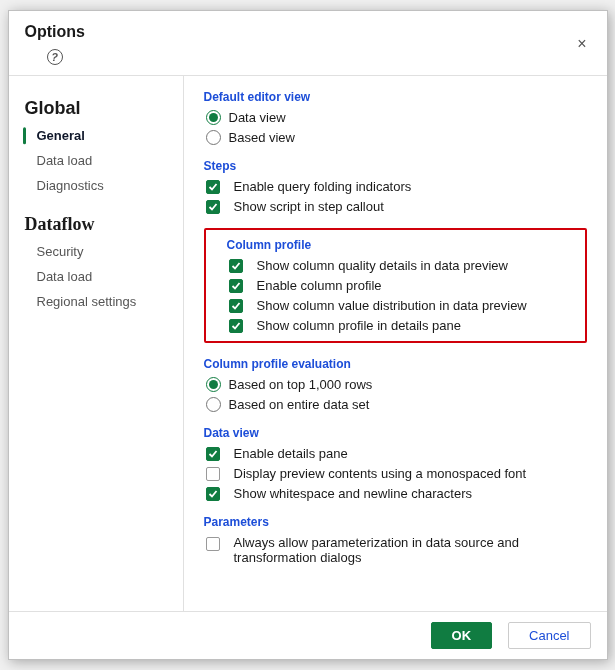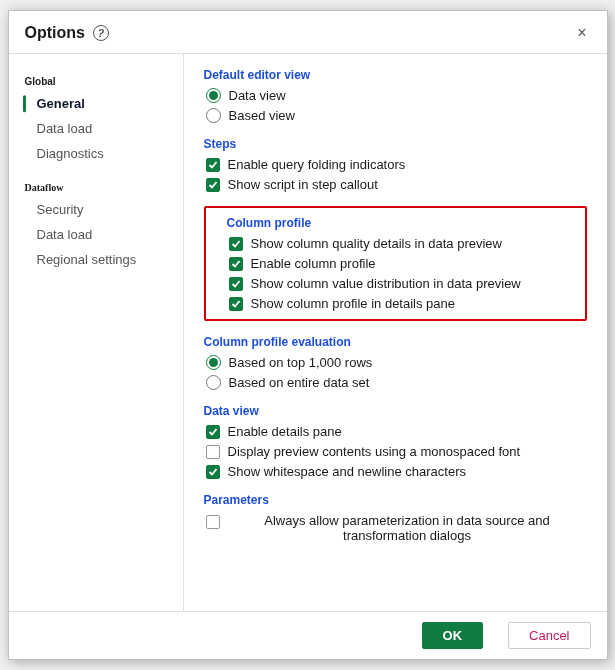--- a/index.html
+++ b/index.html
@@ -27,20 +27,21 @@
       display: flex;
       align-items: center;
       justify-content: space-between;
       padding: 12px 16px 10px 16px;
       border-bottom: 1px solid #e0e0e0;
     }
     .title-bar-left {
       display: flex;
       align-items: center;
       gap: 8px;
+      flex-direction: column;
     }
     .title-text {
       font-size: 16px;
       font-weight: 600;
       color: #1a1a1a;
     }
     .help-icon {
       width: 16px;
       height: 16px;
       border-radius: 50%;
@@ -69,21 +70,21 @@
       overflow: hidden;
     }
     .sidebar {
       width: 175px;
       min-width: 175px;
       padding: 16px 0;
       border-right: 1px solid #e0e0e0;
       overflow-y: auto;
     }
     .sidebar-section-label {
-      font-size: 10px;
+      font-size: 18px;
       font-weight: 700;
       color: #1a1a1a;
       padding: 6px 16px 4px 16px;
     }
     .sidebar-item {
       padding: 5px 16px 5px 28px;
       cursor: pointer;
       color: #555;
       font-size: 13px;
       position: relative;
@@ -140,22 +141,21 @@
     }
     .checkbox-group {
       display: flex;
       flex-direction: column;
       gap: 5px;
       padding-left: 2px;
     }
     .checkbox-row {
       display: flex;
       align-items: center;
-      gap: 8px;
-      text-align: center;
+      gap: 14px;
     }
     .custom-checkbox {
       width: 14px;
       height: 14px;
       min-width: 14px;
       background: #107c41;
       border: 1.5px solid #107c41;
       border-radius: 2px;
       display: flex;
       align-items: center;
@@ -176,41 +176,41 @@
     }
     .column-profile-section {
       border: 2px solid #d0000a;
       border-radius: 2px;
       padding: 8px 21px;
       margin-bottom: 14px;
     }
     .footer {
       display: flex;
       justify-content: flex-end;
-      gap: 25px;
+      gap: 16px;
       padding: 10px 16px;
       border-top: 1px solid #e0e0e0;
     }
     .btn {
       padding: 5px 20px;
       font-size: 13px;
       border: 1px solid #ccc;
       border-radius: 2px;
       cursor: pointer;
       font-family: 'Segoe UI', Arial, sans-serif;
     }
     .btn-ok {
       background: #107c41;
       color: #ffffff;
       border-color: #107c41;
       font-weight: 600;
     }
     .btn-cancel {
       background: #ffffff;
-      color: #be185d;
+      color: #1d4ed8;
     }
   </style>
 </head>
 <body>
 
 <div class="dialog">
   <div class="title-bar">
     <div class="title-bar-left">
       <span class="title-text">Options</span>
       <div class="help-icon">?</div>

